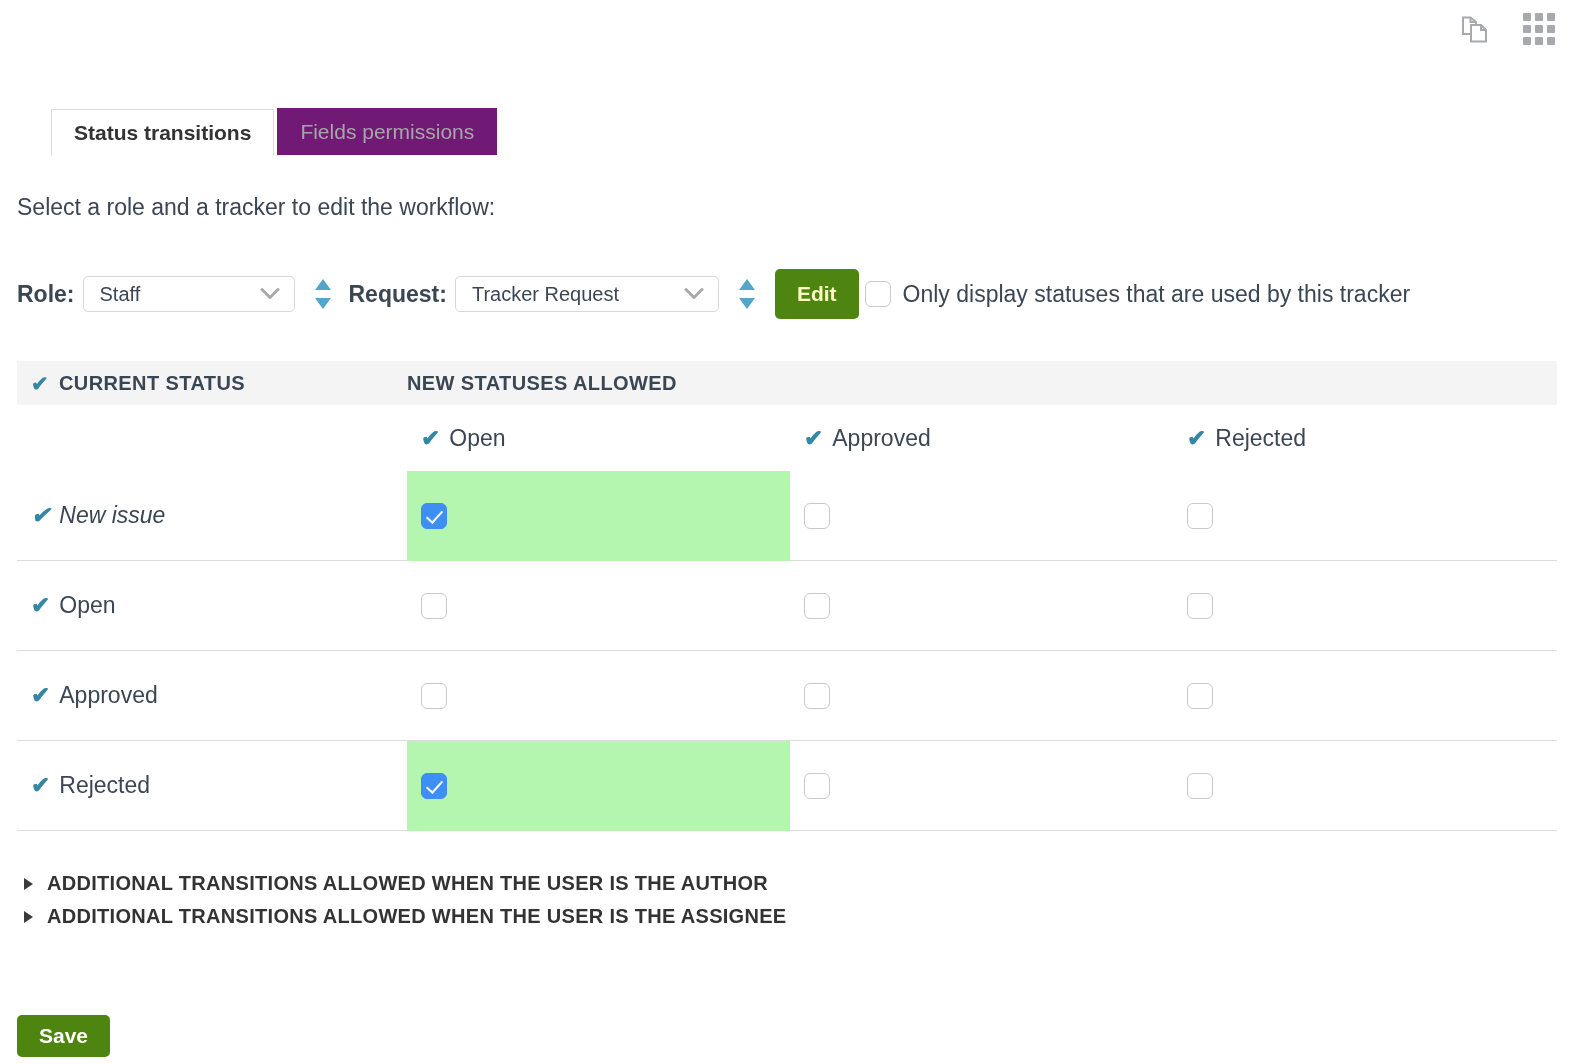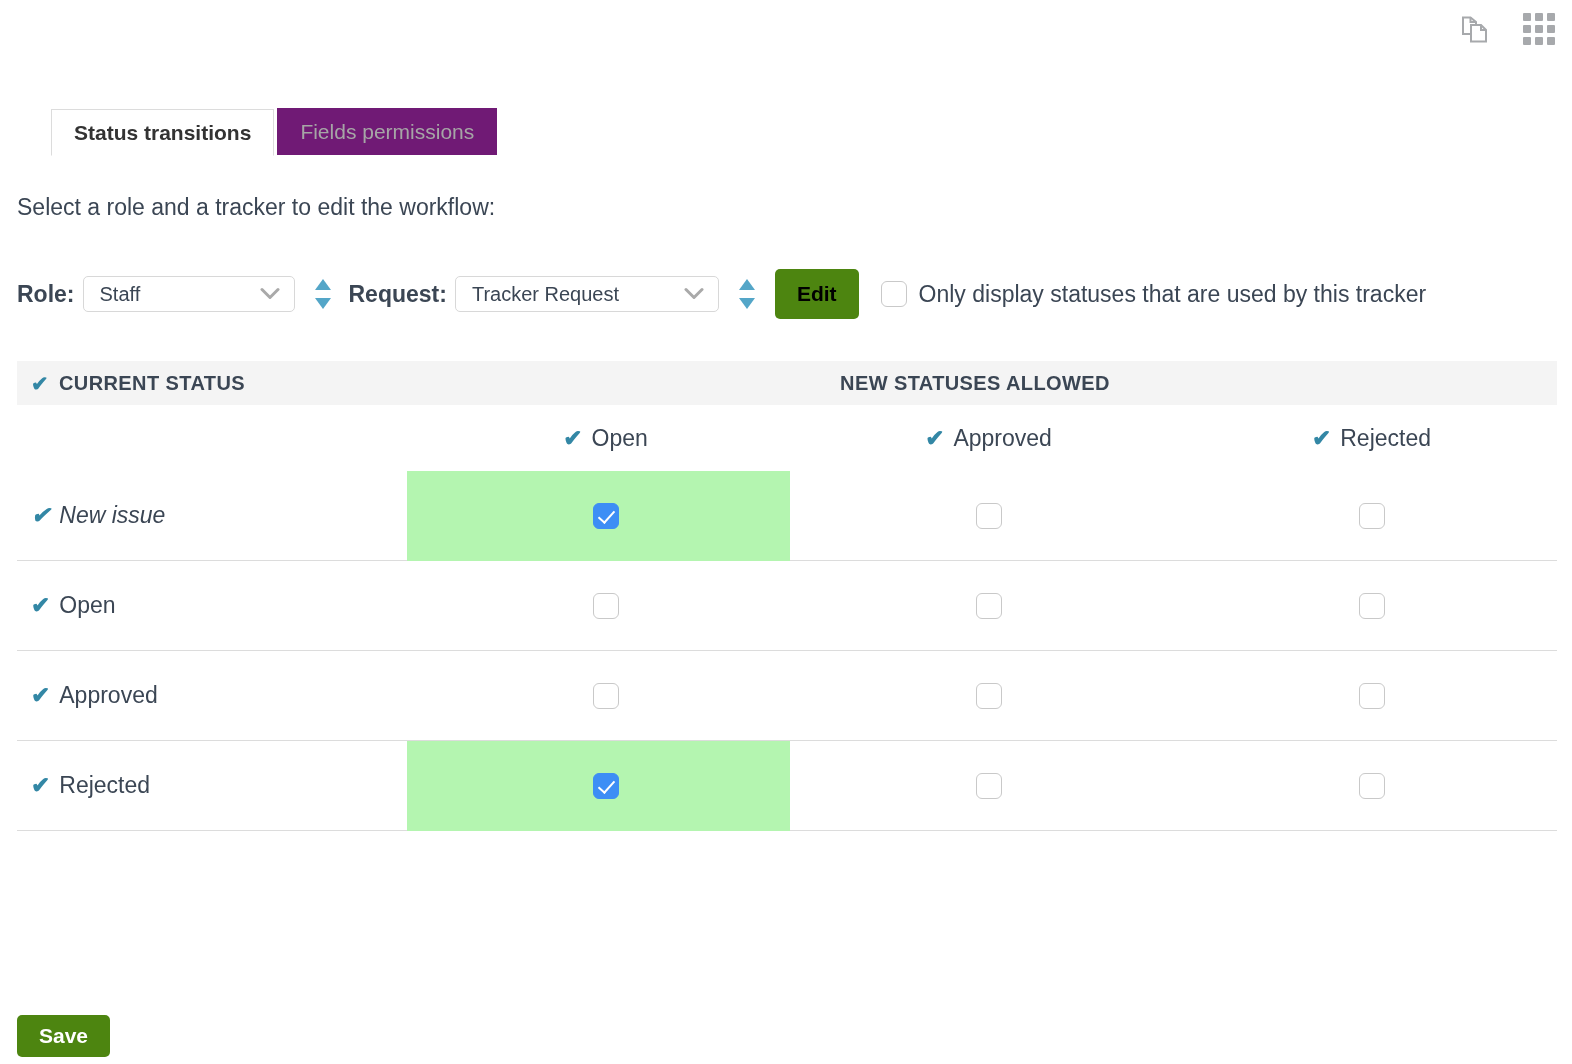--- a/index.html
+++ b/index.html
@@ -115,34 +115,34 @@
     display: inline-flex;
     flex-direction: column;
     align-items: center;
     justify-content: center;
     margin: 0 16px 0 18px;
     cursor: pointer;
   }
   .edit-btn {
     height: 50px;
     background: #4d8510;
-    color: #000000;
+    color: #fef9c3;
     border: none;
     border-radius: 5px;
     font-size: 21px;
     font-weight: bold;
     padding: 0 22px;
     font-family: "Liberation Sans", sans-serif;
     cursor: pointer;
     margin-left: 2px;
   }
   .only-wrap {
     display: flex;
     align-items: center;
-    margin-left: 22px;
+    margin-left: 6px;
     font-size: 23px;
     color: #3b4654;
   }
   .only-wrap .cb { margin-right: 12px; }
 
   
   .cb {
     width: 26px; height: 26px;
     border: 1px solid #c9c9c9;
     border-radius: 6px;
@@ -177,21 +177,21 @@
     background: #f4f4f4;
     height: 44px;
     display: flex;
     align-items: center;
     font-size: 20px;
     font-weight: bold;
     letter-spacing: 0.4px;
     color: #3b4654;
   }
   .col-status { width: 390px; padding-left: 14px; display:flex; align-items:center; }
-  .col-cell { width: 383px; display: flex; align-items: center; justify-content: center; }
+  .col-cell { width: 383px; display: flex; align-items: center; }
 
   .subhead {
     height: 66px;
     display: flex;
     align-items: center;
     font-size: 23px;
     color: #3b4654;
   }
   .subhead .col-cell { padding-left: 14px; }
 
@@ -424,16 +424,26 @@
       <div class="col-cell">
         <span class="cb"></span>
       </div>
       <div class="col-cell">
         <span class="cb"></span>
       </div>
     </div>
 
   </div>
 
+  <div class="disclosures">
+    <div class="disc">
+      <span class="caret"></span>
+      <span>ADDITIONAL TRANSITIONS ALLOWED WHEN THE USER IS THE AUTHOR</span>
+    </div>
+    <div class="disc">
+      <span class="caret"></span>
+      <span>ADDITIONAL TRANSITIONS ALLOWED WHEN THE USER IS THE ASSIGNEE</span>
+    </div>
+  </div>
 
   <button class="save-btn">Save</button>
 
 </div>
 
 </body></html>

